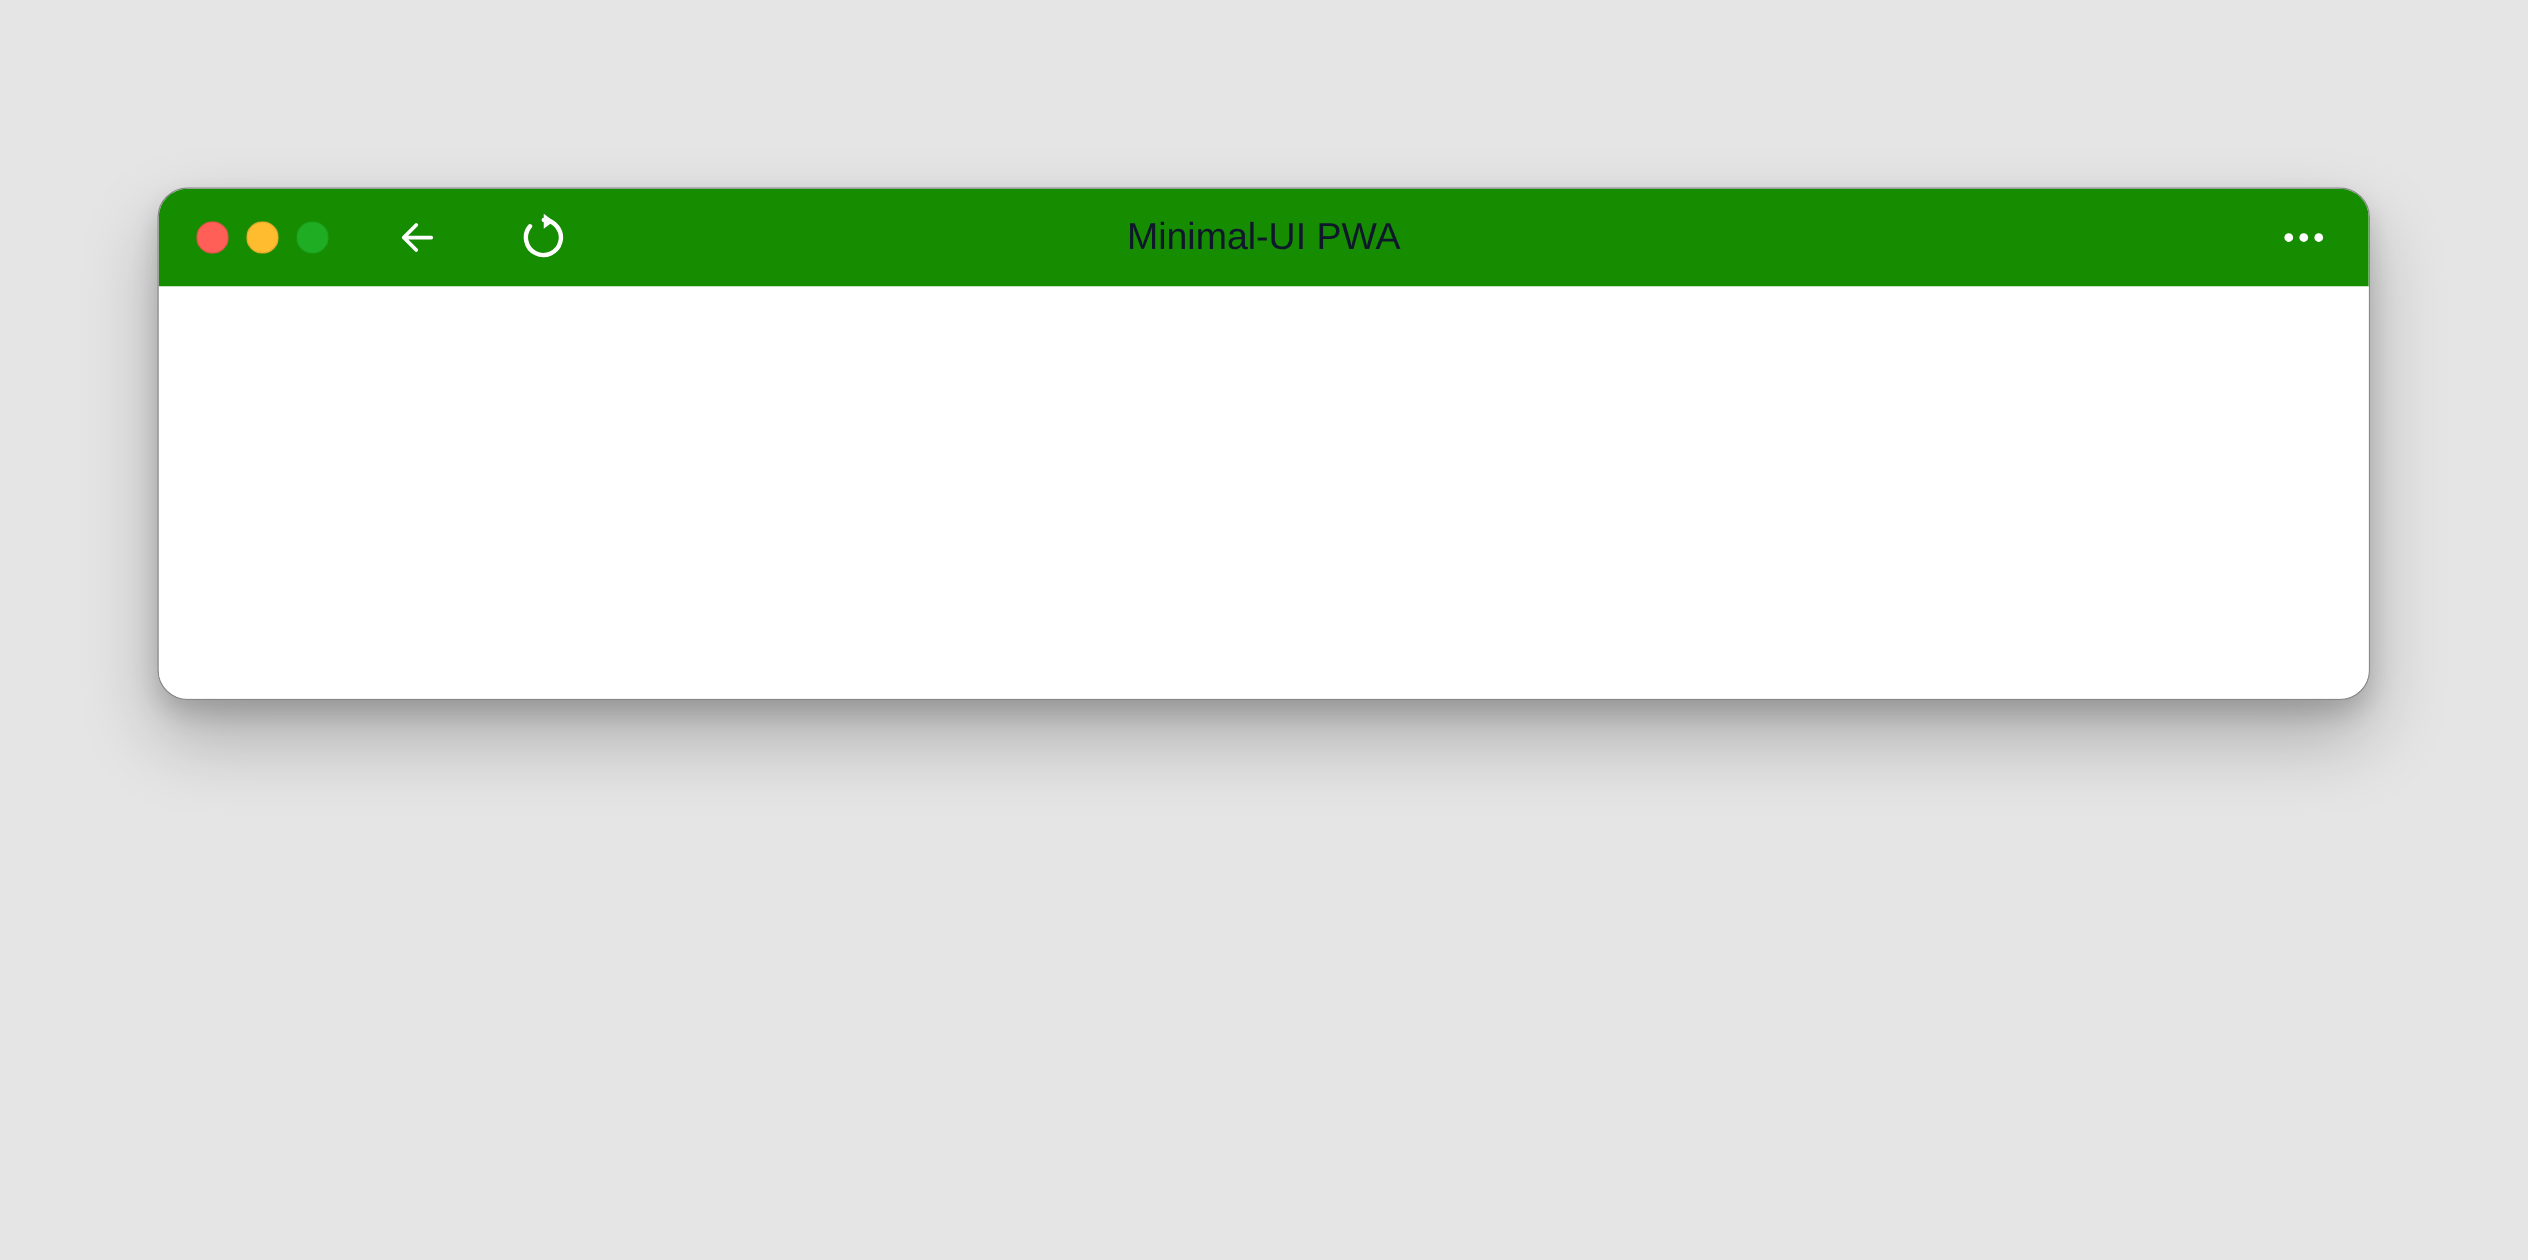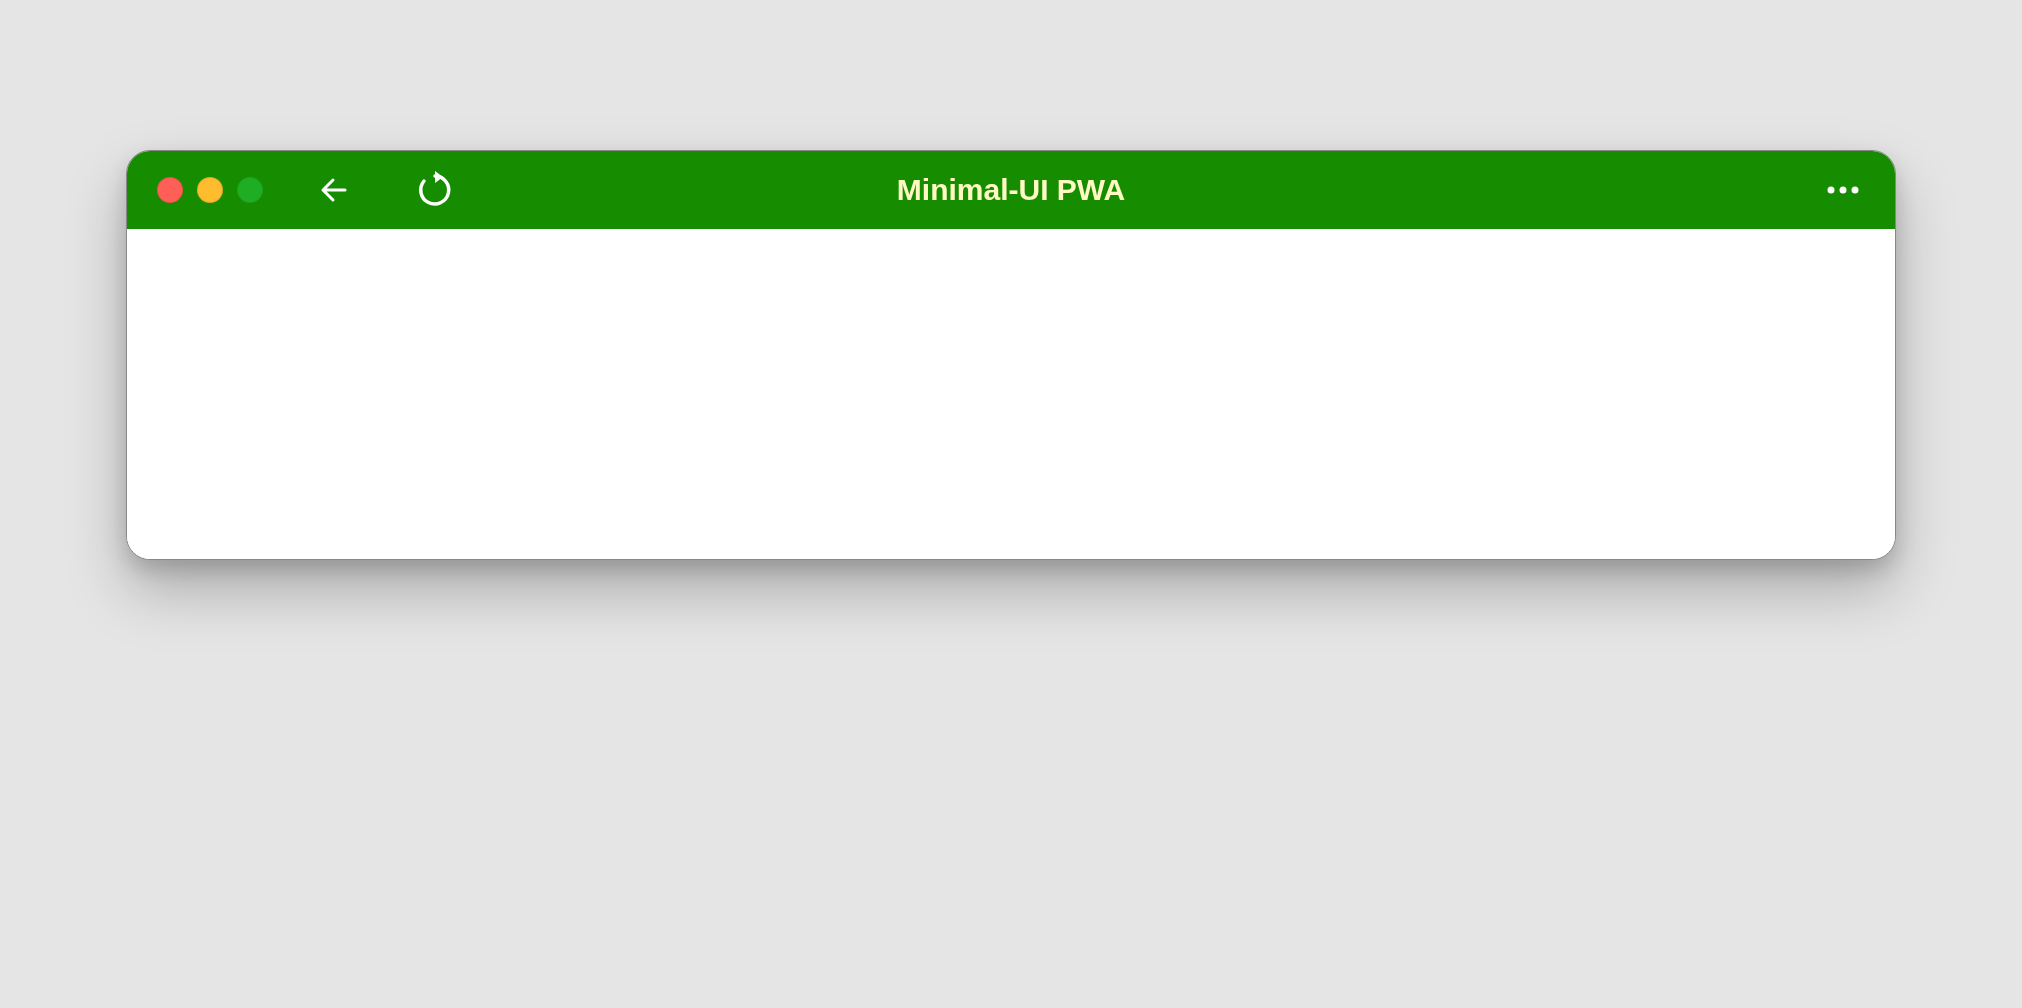--- a/index.html
+++ b/index.html
@@ -79,23 +79,23 @@
       display: flex;
       align-items: center;
       justify-content: center;
       cursor: pointer;
     }
     
     .title {
       position: absolute;
       left: 50%;
       transform: translateX(-50%);
-      color: #fef9c3;
+      color: #0f172a;
       font-size: 30px;
-      font-weight: 700;
+      font-weight: 400;
     }
     
     .menu-button {
       margin-left: auto;
       width: 44px;
       height: 44px;
       display: flex;
       align-items: center;
       justify-content: center;
       cursor: pointer;

